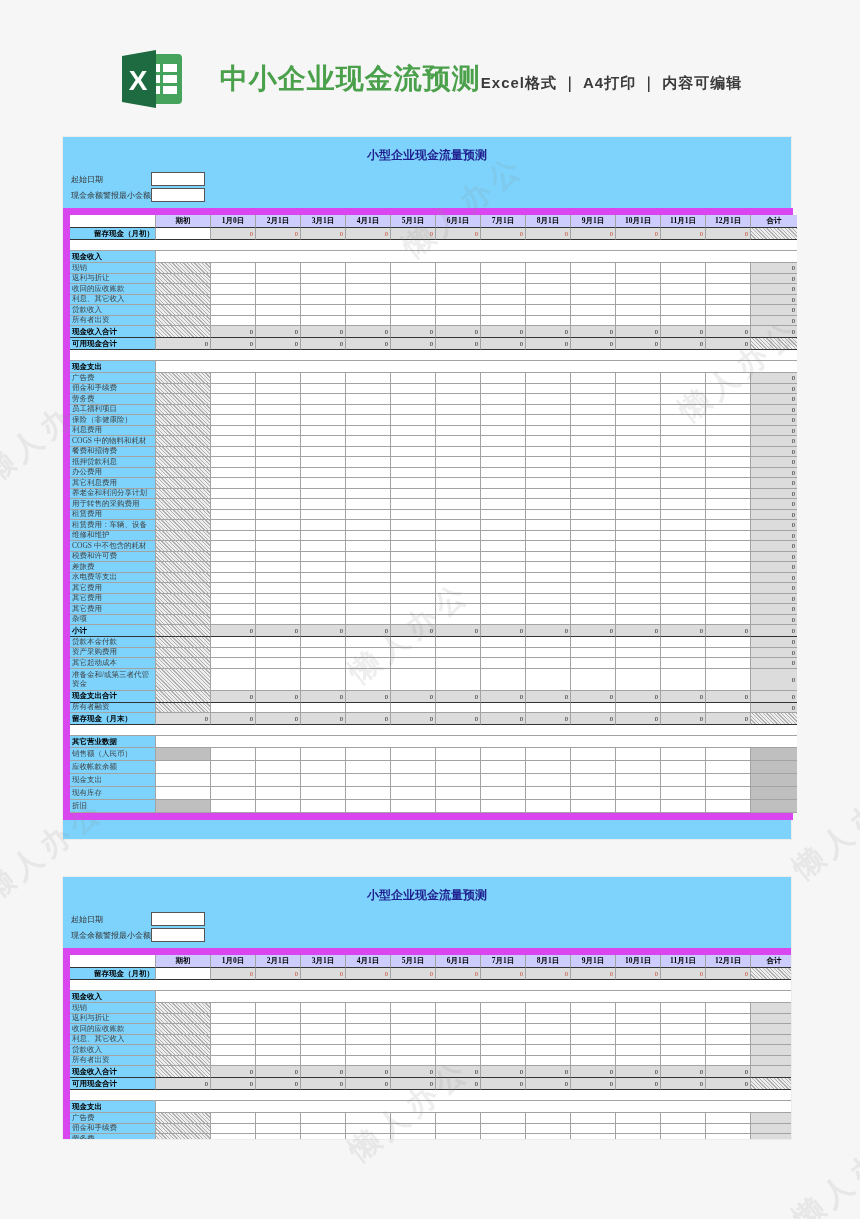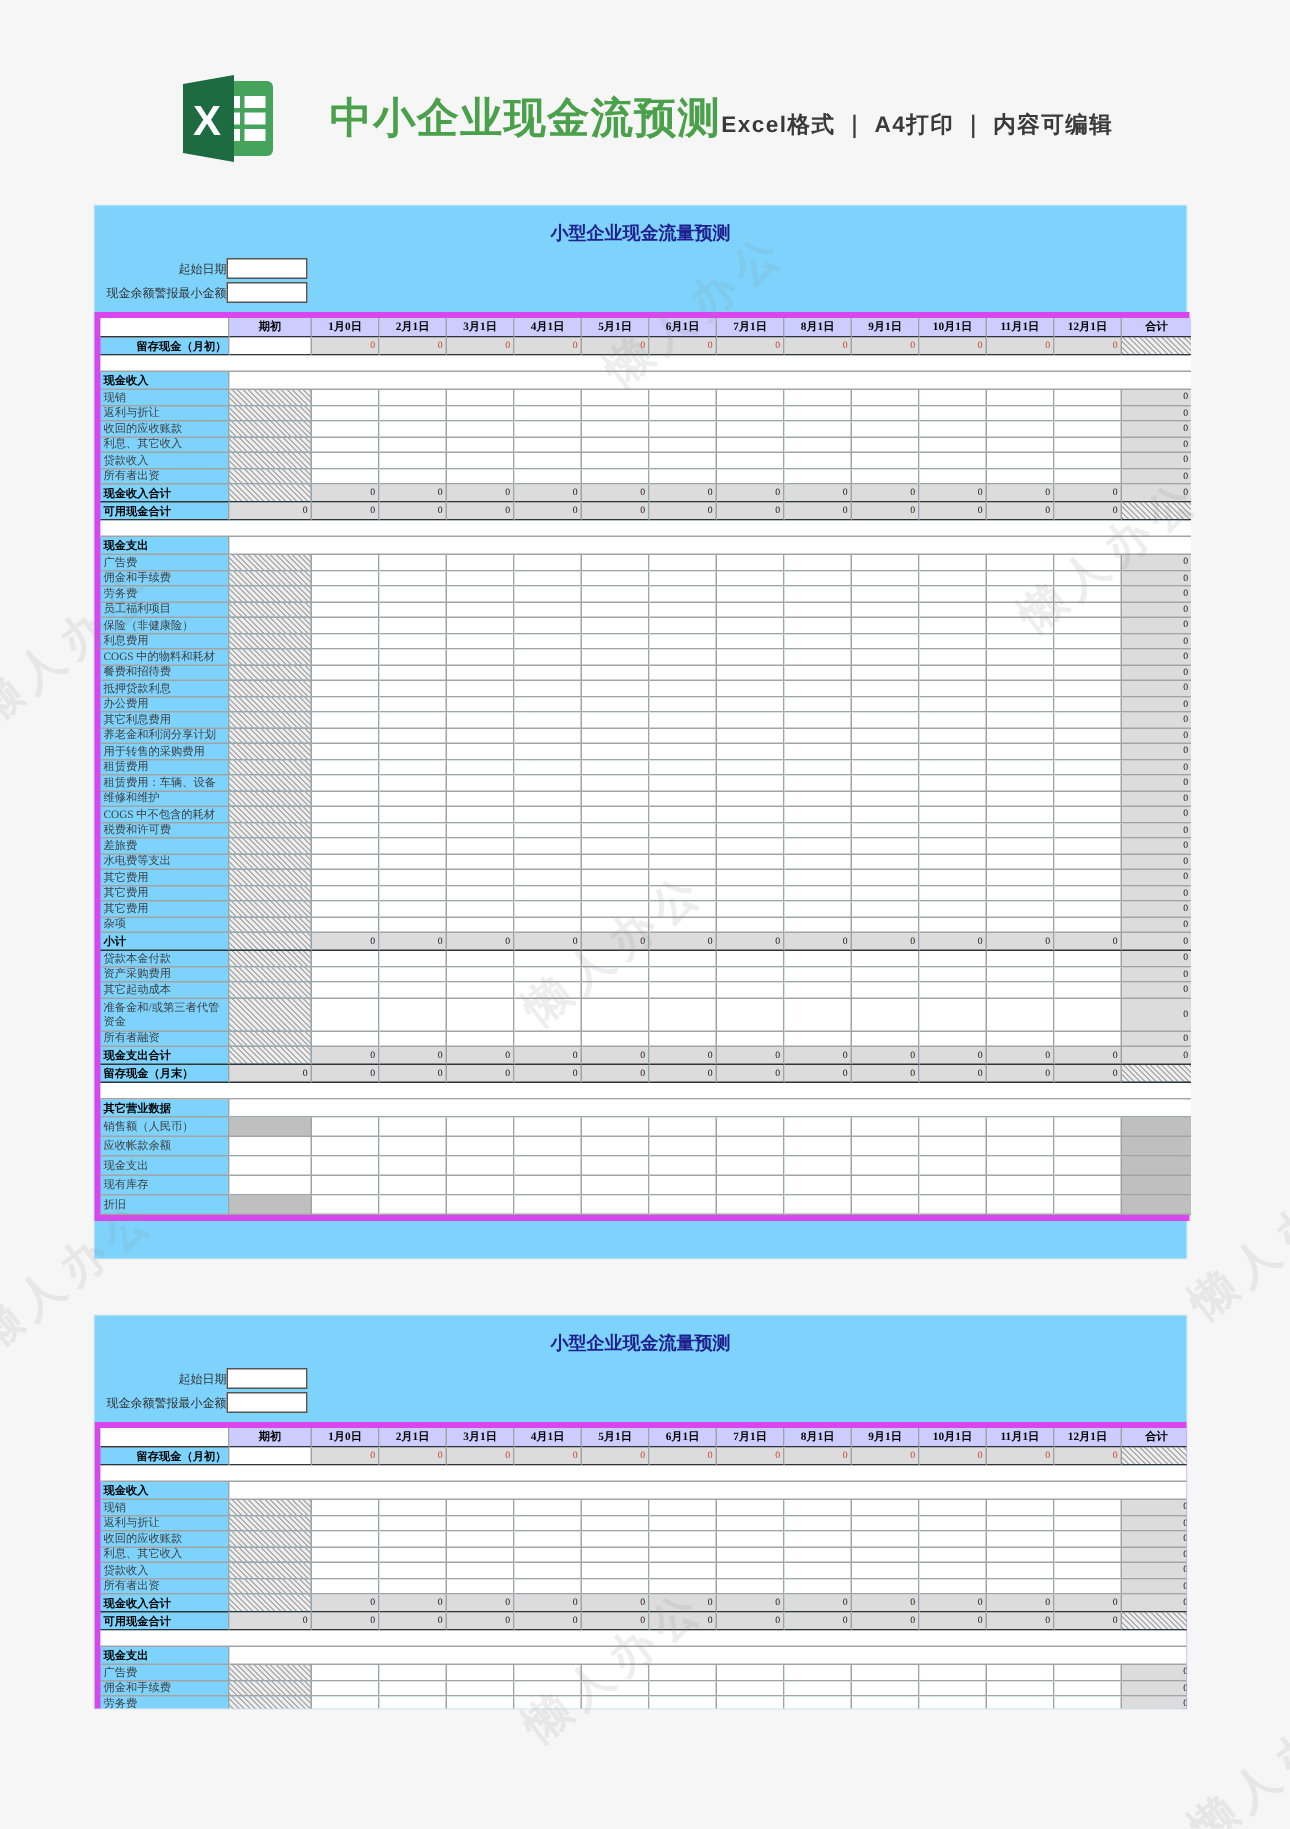--- a/index.html
+++ b/index.html
@@ -12,27 +12,27 @@
   .hero{display:flex;align-items:center;justify-content:center;gap:36px;padding-top:48px;}
   .hero-logo{width:66px;height:62px;flex:0 0 auto;}
   .hero-text{display:flex;align-items:center;}
   .hero-title{font-size:28px;font-weight:bold;color:#4ba04b;letter-spacing:1px;line-height:1.15;}
   .hero-subtitle{margin-top:9px;font-size:15px;font-weight:bold;color:#3a3a3a;letter-spacing:1px;}
   
   .panel{width:730px;margin-left:62px;background:#7dd3fc;border:1px solid #ececec;box-sizing:border-box;position:relative;}
   #panel1{margin-top:26px;min-height:704px;}
   #panel2{margin-top:36px;height:264px;overflow:hidden;}
   .sheet-title{padding-top:10px;text-align:center;font-size:12px;font-weight:bold;color:#1f1f8f;font-family:"Liberation Serif","DejaVu Serif",serif;}
-  .sheet-meta{margin:7px 0 5px 8px;text-align:right;}
+  .sheet-meta{margin:7px 0 5px 8px;}
   .meta-row{display:flex;align-items:center;height:16px;}
   .meta-label{width:80px;font-size:8px;color:#333;font-family:"Liberation Serif","DejaVu Serif",serif;}
   .meta-box{width:54px;height:14px;background:#fff;border:1px solid #555;box-sizing:border-box;}
   .meta-row + .meta-row .meta-box{margin-top:-1px;}
   
-  .grid{margin:3px 0 4px 0;border:4px solid #d946ef;width:730px;box-sizing:border-box;
+  .grid{margin:3px 0 4px 0;border:7px solid #d946ef;width:730px;box-sizing:border-box;
         font-family:"Liberation Serif","DejaVu Serif",serif;}
   .grid-row{display:grid;grid-template-columns:86px 55px repeat(12,45px) 46px;}
   .c{border-right:1px solid #a3a3a3;border-bottom:1px solid #a3a3a3;box-sizing:border-box;
      display:flex;align-items:center;overflow:hidden;font-size:6.5px;color:#1a1a1a;}
   .c:last-child{border-right:none;}
   .label-col{padding-left:2px;font-size:7.5px;color:#3f3f3f;white-space:nowrap;justify-content:flex-start;}
   .boldlab{font-weight:bold;color:#000;}
   .num{justify-content:flex-end;padding-right:2px;}
   .lav{background:#ccccff;font-weight:bold;font-size:7.5px;justify-content:center;color:#000;}
   .whitec{background:#fff;}
@@ -762,52 +762,52 @@
         <div class="c whitec"></div>
         <div class="c whitec"></div>
         <div class="c whitec"></div>
         <div class="c whitec"></div>
         <div class="c whitec"></div>
         <div class="c whitec"></div>
         <div class="c whitec"></div>
         <div class="c whitec"></div>
         <div class="c grayc num">0</div>
       </div>
-      <div class="grid-row item">
-        <div class="c label-col">所有者融资</div>
-        <div class="c hatch"></div>
-        <div class="c whitec"></div>
-        <div class="c whitec"></div>
-        <div class="c whitec"></div>
-        <div class="c whitec"></div>
-        <div class="c whitec"></div>
-        <div class="c whitec"></div>
-        <div class="c whitec"></div>
-        <div class="c whitec"></div>
-        <div class="c whitec"></div>
-        <div class="c whitec"></div>
-        <div class="c whitec"></div>
-        <div class="c whitec"></div>
-        <div class="c grayc num">0</div>
-      </div>
       <div class="grid-row subtotal">
         <div class="c label-col boldlab">现金支出合计</div>
         <div class="c hatch"></div>
         <div class="c grayc num">0</div>
         <div class="c grayc num">0</div>
         <div class="c grayc num">0</div>
         <div class="c grayc num">0</div>
         <div class="c grayc num">0</div>
         <div class="c grayc num">0</div>
         <div class="c grayc num">0</div>
         <div class="c grayc num">0</div>
         <div class="c grayc num">0</div>
         <div class="c grayc num">0</div>
         <div class="c grayc num">0</div>
         <div class="c grayc num">0</div>
+        <div class="c grayc num">0</div>
+      </div>
+      <div class="grid-row item">
+        <div class="c label-col">所有者融资</div>
+        <div class="c hatch"></div>
+        <div class="c whitec"></div>
+        <div class="c whitec"></div>
+        <div class="c whitec"></div>
+        <div class="c whitec"></div>
+        <div class="c whitec"></div>
+        <div class="c whitec"></div>
+        <div class="c whitec"></div>
+        <div class="c whitec"></div>
+        <div class="c whitec"></div>
+        <div class="c whitec"></div>
+        <div class="c whitec"></div>
+        <div class="c whitec"></div>
         <div class="c grayc num">0</div>
       </div>
       <div class="grid-row grandtotal">
         <div class="c label-col boldlab">留存现金（月末）</div>
         <div class="c grayc num">0</div>
         <div class="c grayc num">0</div>
         <div class="c grayc num">0</div>
         <div class="c grayc num">0</div>
         <div class="c grayc num">0</div>
         <div class="c grayc num">0</div>

